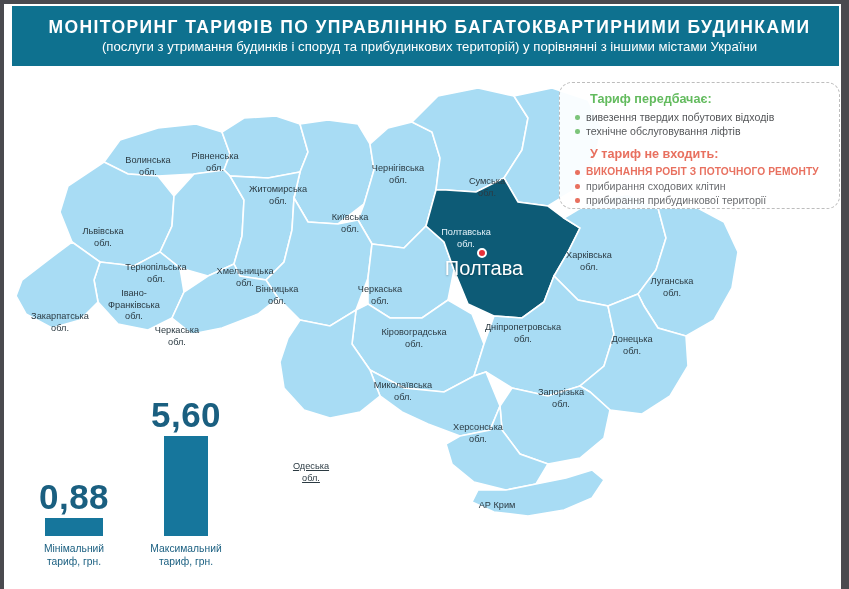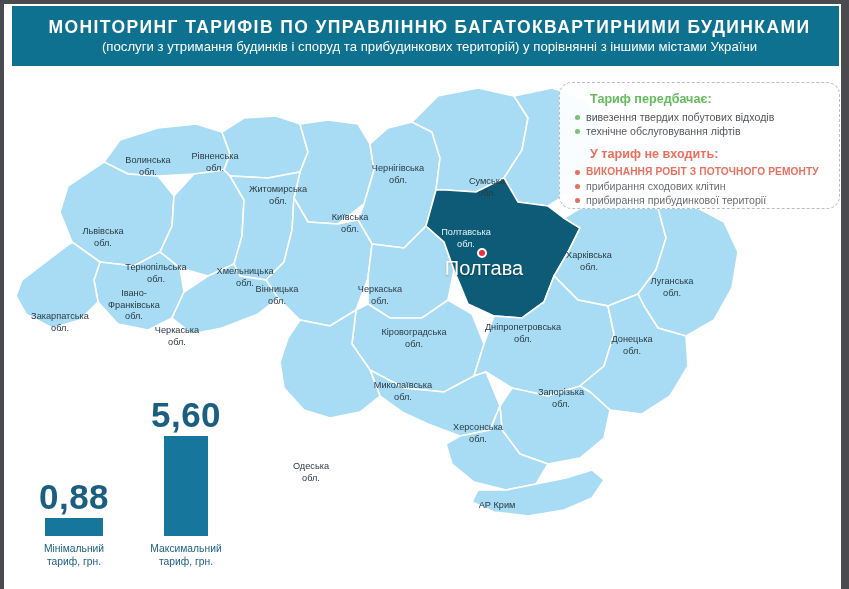--- a/index.html
+++ b/index.html
@@ -265,21 +265,21 @@
     <span>обл.</span>
   </div>
   <div class="maplabel" style="left:403px;top:314px;">
     <span>Миколаївська</span><br>
     <span>обл.</span>
   </div>
   <div class="maplabel" style="left:478px;top:356px;">
     <span>Херсонська</span><br>
     <span>обл.</span>
   </div>
-  <div class="maplabel" style="left:311px;top:395px;">
+  <div class="maplabel" style="left:311px;top:395px;text-decoration:underline;">
     <span>Одеська</span><br>
     <span>обл.</span>
   </div>
   <div class="maplabel" style="left:497px;top:434px;">
     <span>АР Крим</span>
   </div>
 
   <div id="poltava-dot" style="left:477px;top:182px;"></div>
   <div id="label-poltava-city" style="left:484px;top:191px;">Полтава</div>
 </div>

